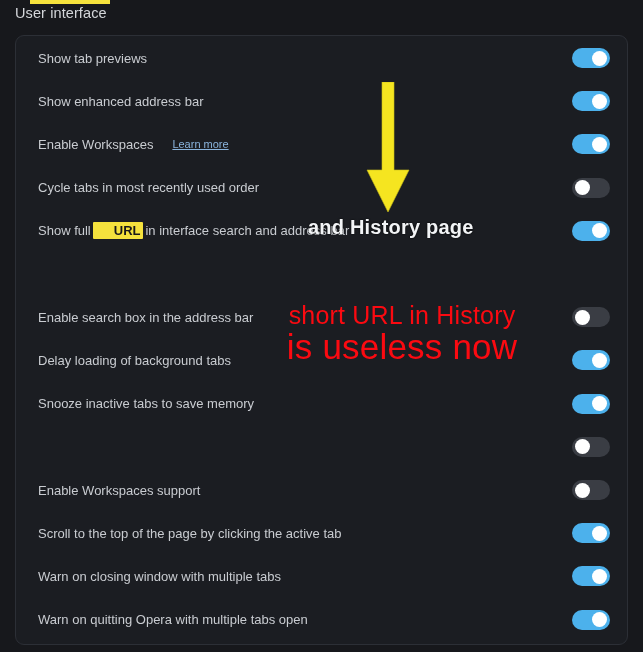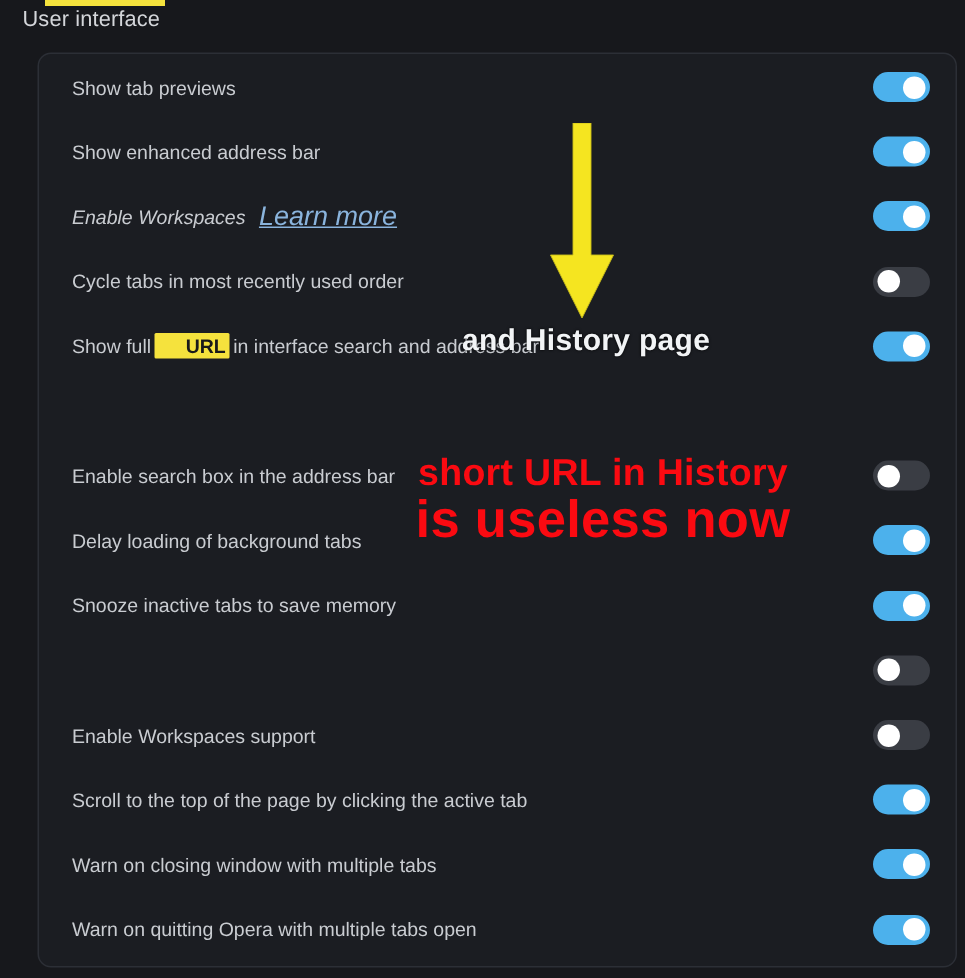--- a/index.html
+++ b/index.html
@@ -32,21 +32,21 @@
     font-size: 14.5px;
     color: #d4d6da;
     letter-spacing: 0.1px;
     white-space: nowrap;
     text-align: right;
   }
 
   
   .card {
     position: absolute;
-    left: 25px; top: 35px;
+    left: 15px; top: 35px;
     width: 613px; height: 610px;
     background: #1b1d22;
     border: 1px solid #2c2f36;
     border-radius: 9px;
   }
 
   .row {
     position: absolute;
     left: 0; right: 0;
     height: 43px;
@@ -58,22 +58,22 @@
     left: 22px;
     font-size: 13px;
     color: #c9ccd1;
     white-space: nowrap;
     display: flex;
     align-items: center;
   }
   .learn-more {
     color: #8ab4dd;
     text-decoration: underline;
-    margin-left: 9px;
-    font-size: 18px;
+    margin-left: 19px;
+    font-size: 11px;
     cursor: pointer;
   }
   .hl-url {
     background: #f5e23d;
     color: #1a1a1a;
     font-weight: 600;
     padding: 1px 3px 1px 21px;
     margin: 0 2px;
     border-radius: 1px;
   }
@@ -113,21 +113,21 @@
     white-space: nowrap;
     text-shadow: 0 0 2px #000;
   }
 
   .anno-red {
     position: absolute;
     left: 252px; top: 303px;
     width: 300px;
     text-align: center;
     color: #fb0a11;
-    font-weight: bold;
+    font-weight: normal;
     line-height: 1.02;
     white-space: nowrap;
   }
   .anno-red .l1 { font-size: 25px; display: block; letter-spacing: 0.2px;}
   .anno-red .l2 { font-size: 35px; display: block; letter-spacing: 0.2px;}
 </style>
 </head>
 <body>
 
 <div id="root">
@@ -146,21 +146,21 @@
         </div>
       </div>
       <div class="row" style="top: 43.7px;">
         <div class="row-label">
           <span>Show enhanced address bar</span>
         </div>
         <div class="toggle on">
           <span class="knob"></span>
         </div>
       </div>
-      <div class="row" style="top: 86.9px; font-style: italic;">
+      <div class="row" style="top: 86.9px;">
         <div class="row-label">
           <span>Enable Workspaces</span>
           <a class="learn-more">Learn more</a>
         </div>
         <div class="toggle on">
           <span class="knob"></span>
         </div>
       </div>
       <div class="row" style="top: 130.1px;">
         <div class="row-label">

